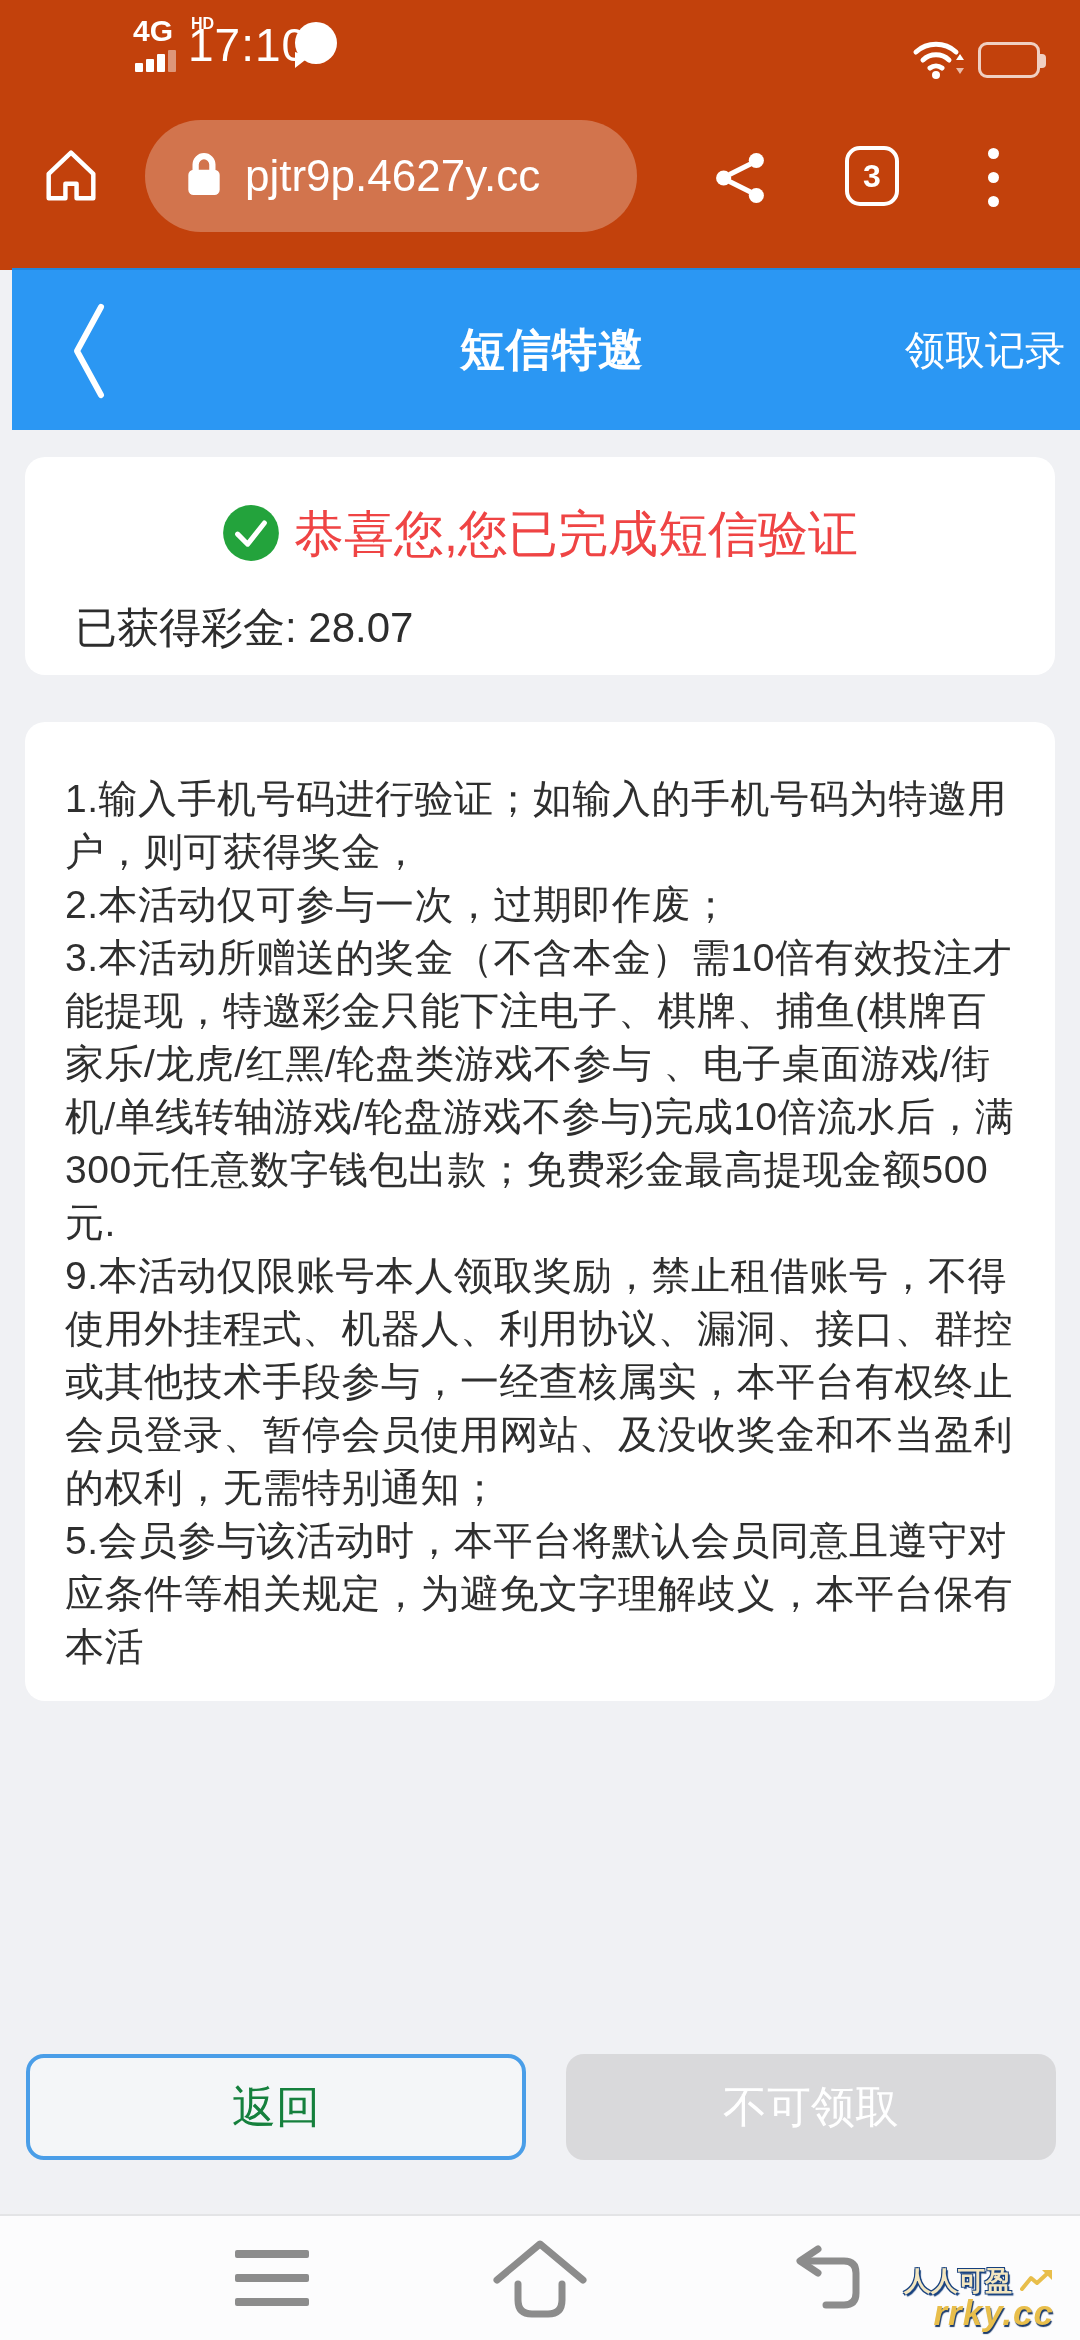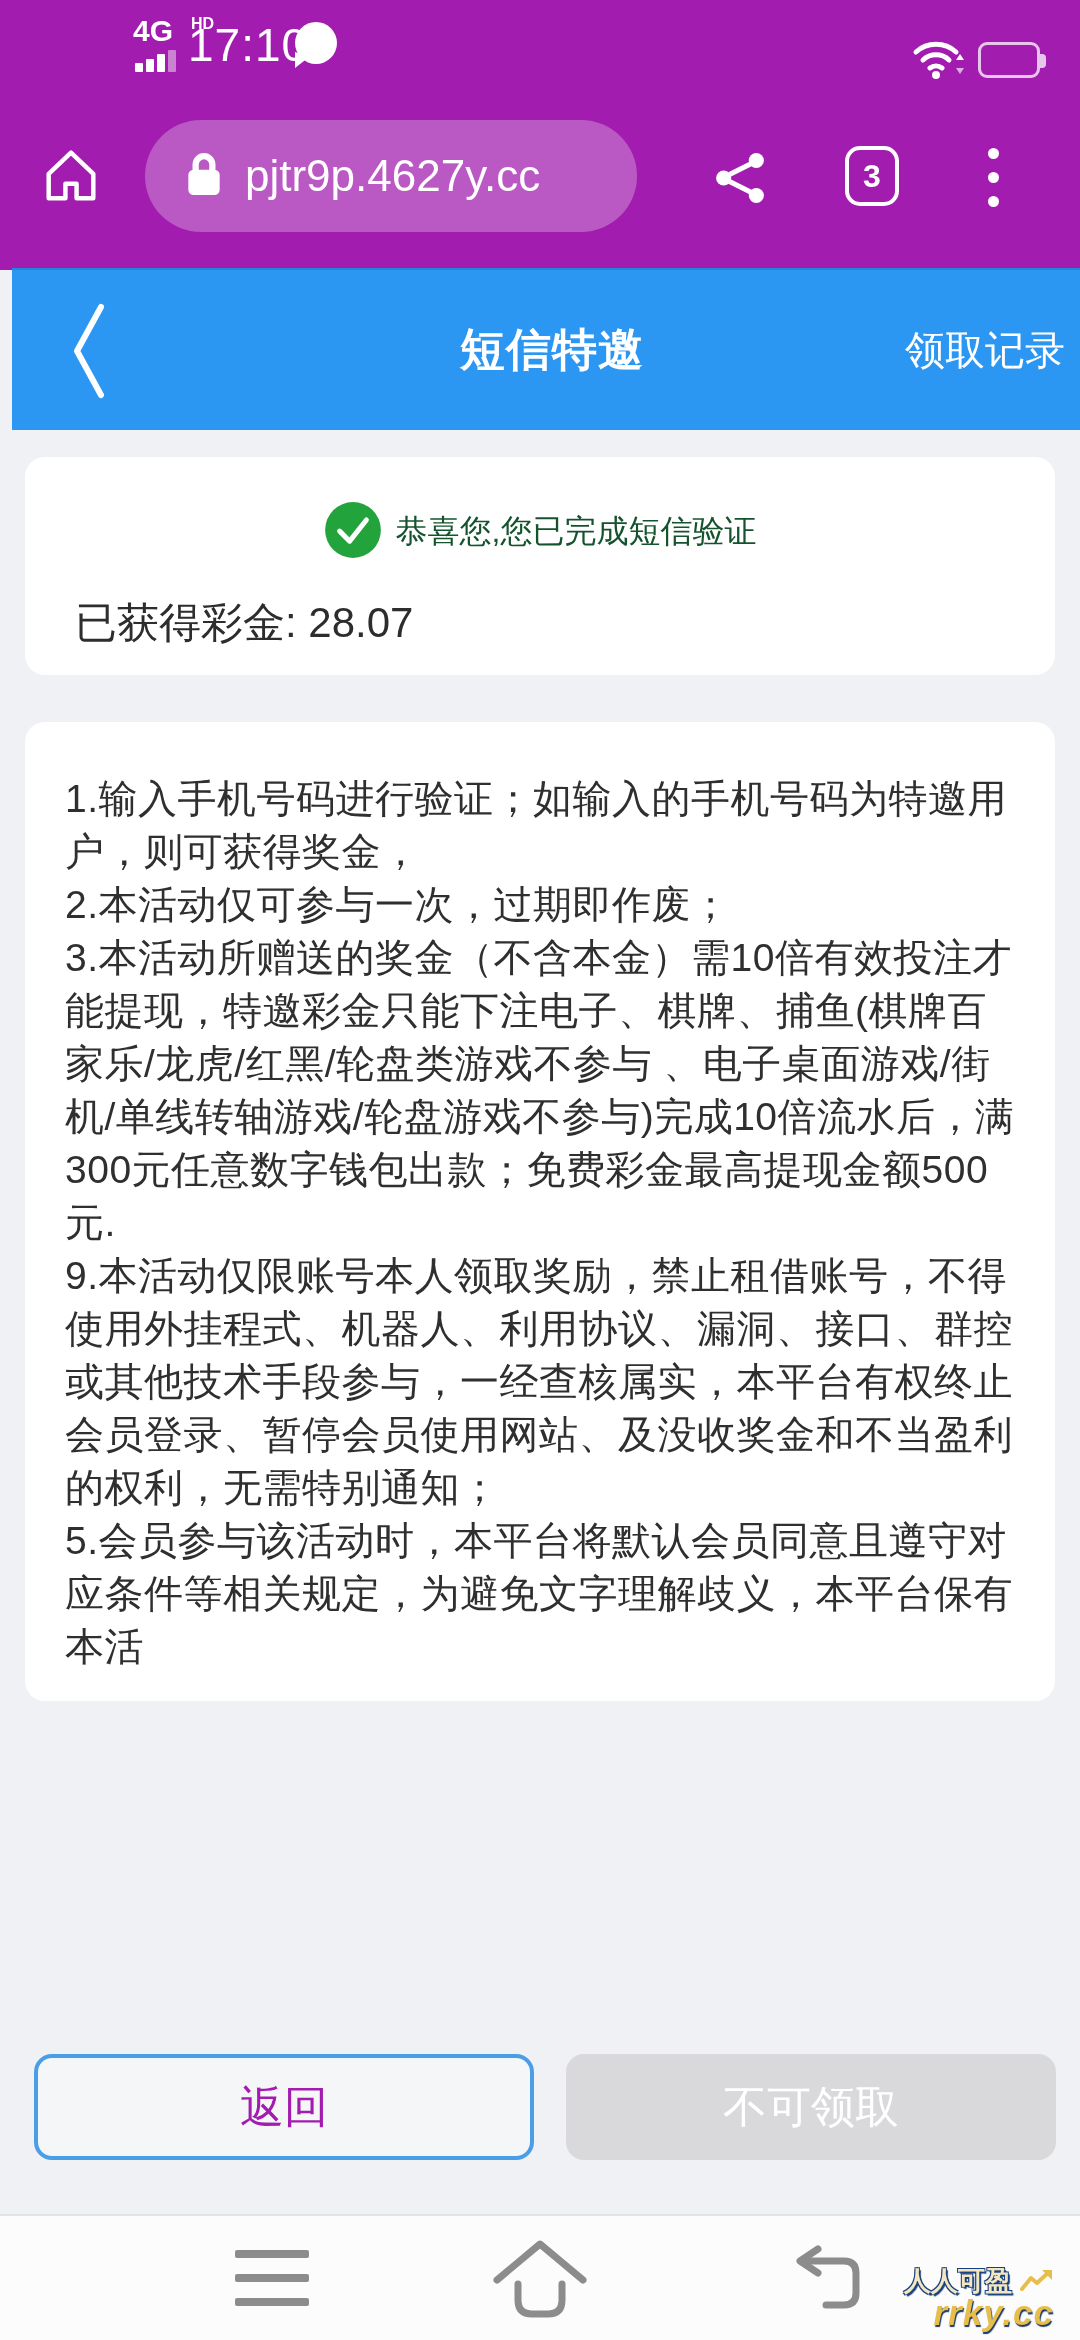--- a/index.html
+++ b/index.html
@@ -4,21 +4,21 @@
 <style>
   html,body{margin:0;padding:0;background:#555;}
   *{box-sizing:border-box;}
   .screen{
     position:relative;width:1080px;height:2340px;overflow:hidden;
     background:#F0F1F4;
     font-family:"Liberation Sans","DejaVu Sans",sans-serif;
     -webkit-font-smoothing:antialiased;
   }
   
-  .chrome{position:absolute;top:0;left:0;width:1080px;height:270px;background:#a21caf;}
+  .chrome{position:absolute;top:0;left:0;width:1080px;height:270px;background:#c2410c;}
   .status-bar{position:absolute;top:0;left:0;width:1080px;height:86px;}
   .net{position:absolute;left:133px;top:16px;color:#fff;}
   .net-row{display:flex;align-items:flex-start;line-height:1;}
   .net-type{font-size:30px;font-weight:bold;}
   .net-badge{font-size:16px;font-weight:bold;margin-left:18px;}
   .bars{display:flex;align-items:flex-end;gap:3px;margin-top:4px;margin-left:2px;height:22px;}
   .bars i{display:block;width:8px;background:#fff;border-radius:1px;}
   .bars i:nth-child(1){height:9px;}
   .bars i:nth-child(2){height:13px;}
   .bars i:nth-child(3){height:18px;}
@@ -60,28 +60,28 @@
     color:#fff;font-size:45px;font-weight:bold;letter-spacing:1px;
   }
   .header-action{
     position:absolute;right:27px;top:0;height:100%;
     display:flex;align-items:center;color:#fff;font-size:40px;
   }
   
   .card{position:absolute;left:25px;width:1030px;background:#fff;border-radius:20px;}
   .result-card{top:457px;height:218px;}
   .congrats-row{display:flex;align-items:center;justify-content:center;gap:14px;margin-top:44px;}
-  .congrats-text{font-size:32px;color:#14532d;}
+  .congrats-text{font-size:50px;color:#ef4444;}
   .reward-line{margin:32px 0 0 50px;font-size:42px;color:#2d2d2d;}
   .rules-card{top:722px;min-height:875px;padding:50px 33px 28px 40px;}
   .rules-card p{margin:0;font-size:39px;line-height:53px;color:#2f2f2f;letter-spacing:0.5px;word-break:break-all;}
   
   .btn{position:absolute;top:2054px;height:106px;border-radius:18px;
     display:flex;align-items:center;justify-content:center;font-size:44px;}
-  .btn-back{left:34px;width:500px;border:4px solid #4A9EE8;color:#a21caf;background:#F4F6F8;}
+  .btn-back{left:26px;width:500px;border:4px solid #4A9EE8;color:#15803d;background:#F4F6F8;}
   .btn-claim{left:566px;width:490px;background:#D9D9DB;color:#fff;}
   
   .bottom-nav{
     position:absolute;top:2214px;left:0;width:1080px;height:126px;
     background:#FCFCFD;border-top:2px solid #E3E4E6;
   }
   .nav-ic{position:absolute;top:0;height:100%;display:flex;align-items:center;justify-content:center;}
   .nav-menu{left:222px;width:100px;}
   .nav-home{left:490px;width:100px;}
   .nav-back{left:780px;width:96px;}

